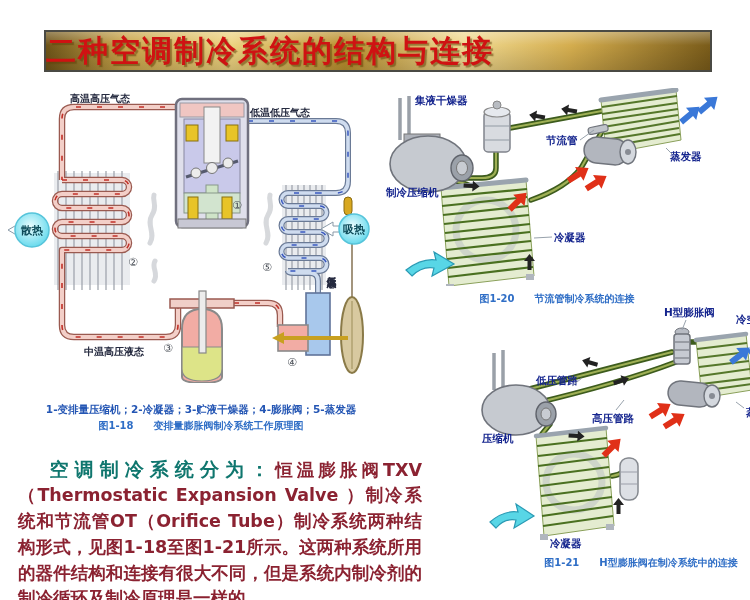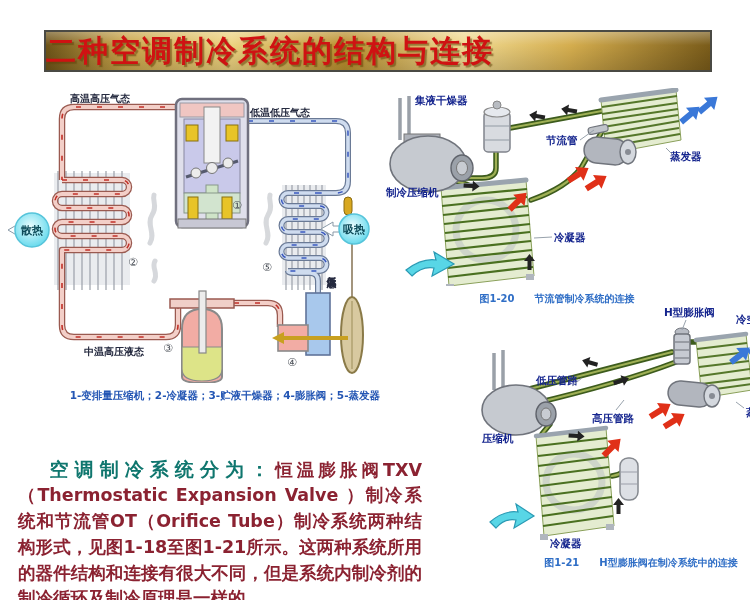--- a/index.html
+++ b/index.html
@@ -12,21 +12,21 @@
             linear-gradient(180deg, rgba(255,255,255,.30) 0%, rgba(255,255,255,0) 35%, rgba(0,0,0,.14) 100%),
             linear-gradient(90deg,#6e5418 0%,#c9a54a 12%,#ecd27f 28%,#b98f2e 45%,#f0da92 63%,#d4ad4e 79%,#7a5c1a 100%);
           display:flex;align-items:center;justify-content:flex-start;}
   .banner-text{font-size:30px;font-weight:bold;color:#cf1212;letter-spacing:2px;
                text-shadow:2px 2px 1px rgba(96,64,10,.55);white-space:nowrap;}
   
   .fig{position:absolute;}
   .fig18{left:8px;top:85px;width:372px;}
   .fig20{left:376px;top:82px;width:348px;margin-top:6px;}
   .fig21{left:430px;top:298px;width:320px;margin-left:44px;}
-  .legend{margin-top:2px;padding-left:14px;text-align:right;font-size:10.5px;font-weight:bold;
+  .legend{margin-top:16px;padding-left:14px;text-align:center;font-size:10.5px;font-weight:bold;
           color:#2456b4;white-space:nowrap;}
   .fig-cap{margin-top:2px;padding-left:14px;text-align:center;font-size:10px;font-weight:bold;
            color:#2f6ec6;white-space:nowrap;}
   .fig-cap .no{margin-right:20px;}
   
   svg text{font-family:"DejaVu Sans",sans-serif;font-weight:bold;}
   .lbl{fill:#15258e;font-size:10.5px;}
   .lbl18{fill:#262b40;font-size:10px;}
   .num{fill:#4a4f57;font-size:11px;font-weight:normal;}
   .cyantxt{fill:#0c4a58;font-size:11px;}
@@ -189,20 +189,23 @@
       <text class="lbl18" x="324" y="185" style="writing-mode:tb;font-size:9.5px">低温低压液态</text>
 
       <text class="num" x="224" y="124">①</text>
       <text class="num" x="120" y="181">②</text>
       <text class="num" x="155" y="267">③</text>
       <text class="num" x="279" y="281">④</text>
       <text class="num" x="254" y="186">⑤</text>
     </svg>
 
     <div class="legend">1-变排量压缩机；2-冷凝器；3-贮液干燥器；4-膨胀阀；5-蒸发器</div>
+    <div class="fig-cap">
+      <span class="no">图1-18</span><span>变排量膨胀阀制冷系统工作原理图</span>
+    </div>
   </div>
 
   <div class="fig fig20">
     <svg width="348" height="198" viewBox="0 0 348 198">
 
       <g fill="none" stroke-linecap="round">
         <g stroke="#3d5c1d" stroke-width="5.5">
           <path d="M242,20 L134,40 Q122,42 120,32 V24"></path>
           <path d="M120,64 V80 Q120,90 106,90 H86"></path>
           <path d="M82,94 Q102,98 98,106 L86,110"></path>

